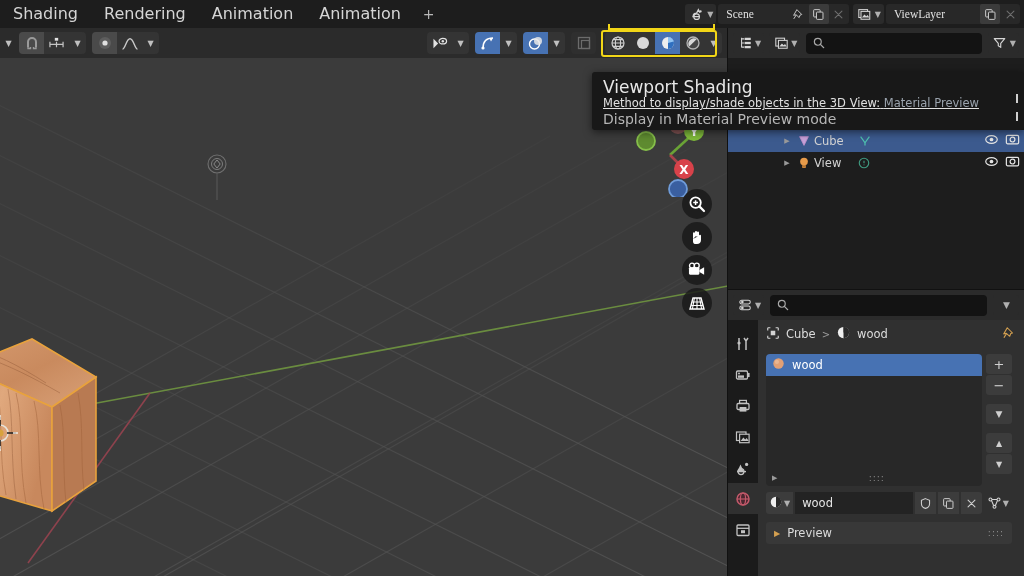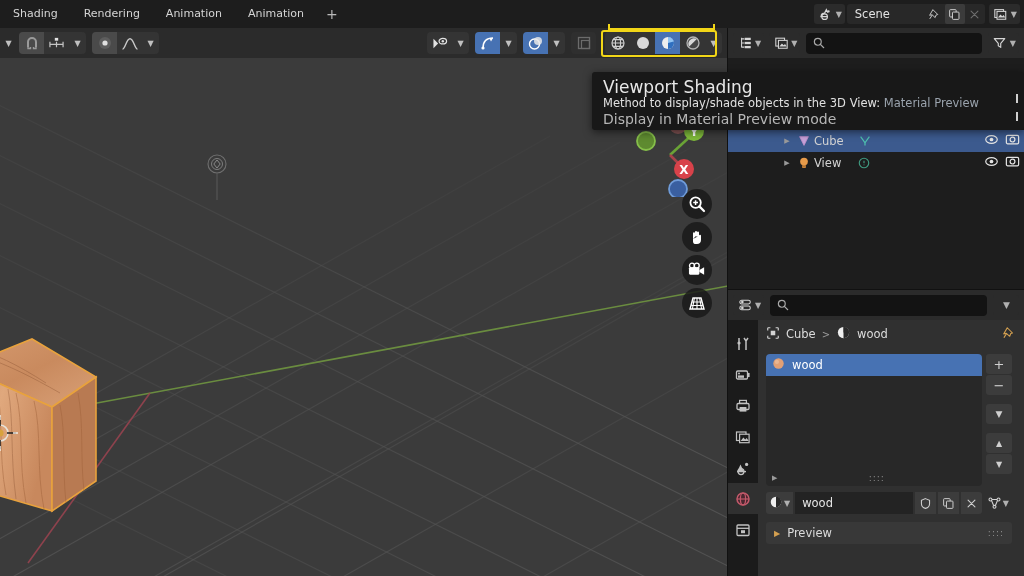--- a/index.html
+++ b/index.html
@@ -4,32 +4,32 @@
 <style>
   * { margin:0; padding:0; box-sizing:border-box; }
   html,body { width:1024px; height:576px; overflow:hidden; background:#1d1d1d;
     font-family:"DejaVu Sans","Liberation Sans",sans-serif; }
   .app { position:relative; width:1024px; height:576px; }
 
   
   .topbar { position:absolute; left:0; top:0; width:1024px; height:28px;
     background:#1d1d1d; display:flex; align-items:center; }
   .wsTabs { display:flex; align-items:center; height:28px; }
-  .wsTab { font-size:11px; color:#d5d5d5; padding:0 13px; line-height:28px;
+  .wsTab { font-size:16px; color:#d5d5d5; padding:0 13px; line-height:28px;
     white-space:nowrap; }
   .wsTab.plus { color:#b9b9b9; font-size:14px; padding:0 9px; }
   .topSpacer { flex:1; }
 
   .sceneBlock { display:flex; align-items:center; height:20px; margin-right:4px; }
   .idBtn { display:flex; align-items:center; height:20px; background:#2b2b2b;
     border-radius:3px; padding:0 3px; }
   .idBtn .ic { width:18px; height:16px; display:flex; align-items:center; justify-content:center; }
   .chev { color:#b0b0b0; font-size:8px; margin-left:1px; }
   .idField { display:flex; align-items:center; height:20px; background:#282828;
-    border-radius:3px; margin-left:2px; }
+    border-radius:3px; margin-left:2px;font-family:Liberation Serif, serif; }
   .idName { font-size:11.5px; color:#e2e2e2; padding:0 9px 0 8px; white-space:nowrap; }
   .idPad { flex:1; min-width:26px; }
   .miniBtn { width:20px; height:20px; display:flex; align-items:center;
     justify-content:center; border-radius:2px; }
   .miniBtn.on { background:#3b3b3b; }
   .miniBtn.dim { opacity:.42; }
 
   
   .vpHeader { position:absolute; left:0; top:28px; width:728px; height:30px;
     background:#2b2b2b; display:flex; align-items:center; }
@@ -61,21 +61,21 @@
   .navBtn { position:absolute; right:16px; width:30px; height:30px;
     border-radius:15px; background:rgba(25,25,25,.82);
     display:flex; align-items:center; justify-content:center; }
   .lightGizmo { position:absolute; left:198px; top:92px; width:38px; height:50px; }
 
   
   .tooltip { position:absolute; left:592px; top:72px; width:432px; height:58px;
     background:#181818; border-radius:3px; padding:7px 11px; z-index:60;
     box-shadow:0 2px 8px rgba(0,0,0,.55); }
   .tt1 { font-size:17px; color:#e8e8e8; line-height:16px; white-space:nowrap; }
-  .tt2 { font-size:11.5px; color:#e0e0e0; line-height:16px; white-space:nowrap; }
+  .tt2 { font-size:11.5px; color:#e0e0e0; line-height:16px; white-space:nowrap;text-decoration:underline; }
   .tt2 .val { color:#9aa3ad; }
   .tt3 { font-size:14px; color:#b6b6b6; line-height:16px; white-space:nowrap; }
   .ttBar { position:absolute; right:6px; width:2px; height:9px; background:#cfcfcf; }
 
   
   .outliner { position:absolute; left:728px; top:28px; width:296px; height:262px;
     background:#1d1d1d; }
   .olHeader { height:30px; background:#2b2b2b; display:flex; align-items:center;
     padding:0 5px; }
   .olSearch { flex:1; height:21px; background:#131313; border-radius:4px;
@@ -185,20 +185,35 @@
       <div class="idBtn">
         <span class="ic">
           <svg width="15" height="14" viewBox="0 0 16 16">
               <rect x="1.5" y="3" width="10" height="9" stroke="#d6d6d6" stroke-width="1.2" fill="none"></rect>
               <rect x="4" y="5" width="10" height="9" stroke="#d6d6d6" stroke-width="1.2" fill="#2b2b2b"></rect>
               <path d="M5 12l3-3.5 2 2 1.5-1.5 2 3z" fill="#d6d6d6"></path>
             </svg>
         </span>
         <span class="chev">▼</span>
       </div>
+      <div class="idField">
+        <span class="idName">ViewLayer</span>
+        <span class="idPad"></span>
+        <span class="miniBtn on">
+          <svg width="13" height="13" viewBox="0 0 16 16">
+              <rect x="2" y="2" width="8" height="9" rx="1" stroke="#cfcfcf" stroke-width="1.2" fill="none"></rect>
+              <rect x="5.5" y="5" width="8" height="9" rx="1" stroke="#cfcfcf" stroke-width="1.2" fill="#2b2b2b"></rect>
+            </svg>
+        </span>
+        <span class="miniBtn dim">
+          <svg width="11" height="11" viewBox="0 0 16 16">
+              <path d="M3 3l10 10M13 3L3 13" stroke="#cfcfcf" stroke-width="1.5" stroke-linecap="round"></path>
+            </svg>
+        </span>
+      </div>
     </div>
   </div>
 
   <div class="vpHeader">
     <div class="gcarat">▼</div>
 
     <div class="grp" style="margin-left:2px;">
       <div class="gbtn sel">
         <svg width="16" height="16" viewBox="0 0 16 16">
             <path d="M4 12V7a4 4 0 0 1 8 0v5" stroke="#9a9a9a" stroke-width="2" fill="none"></path>

